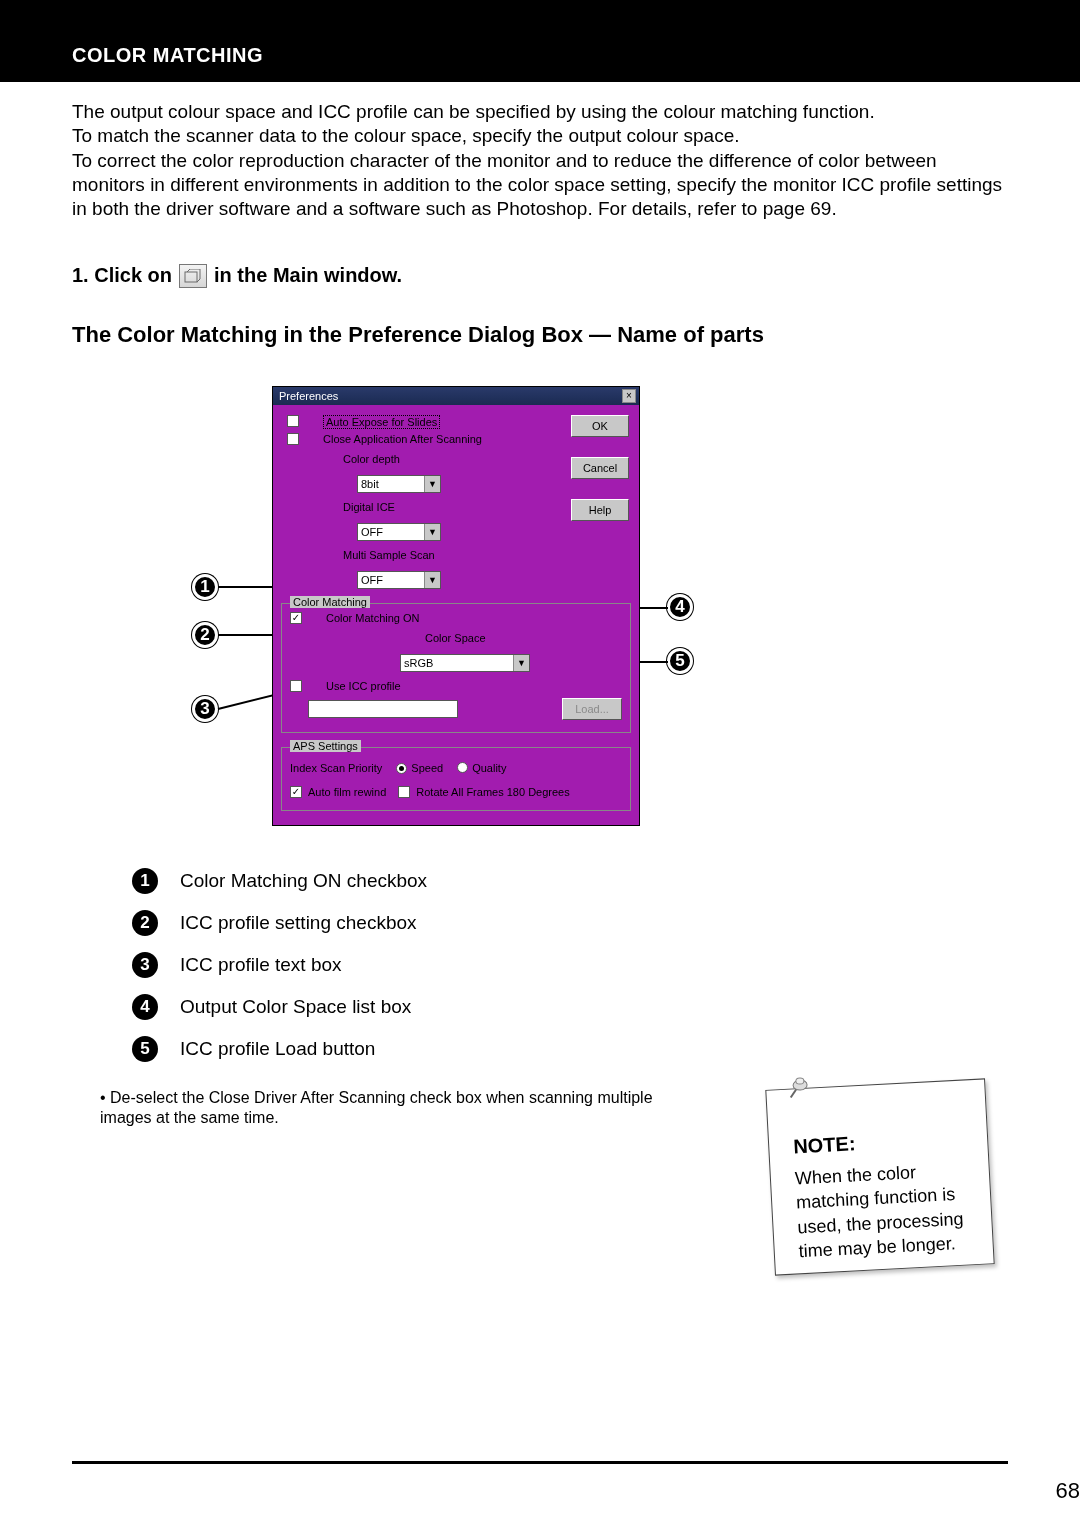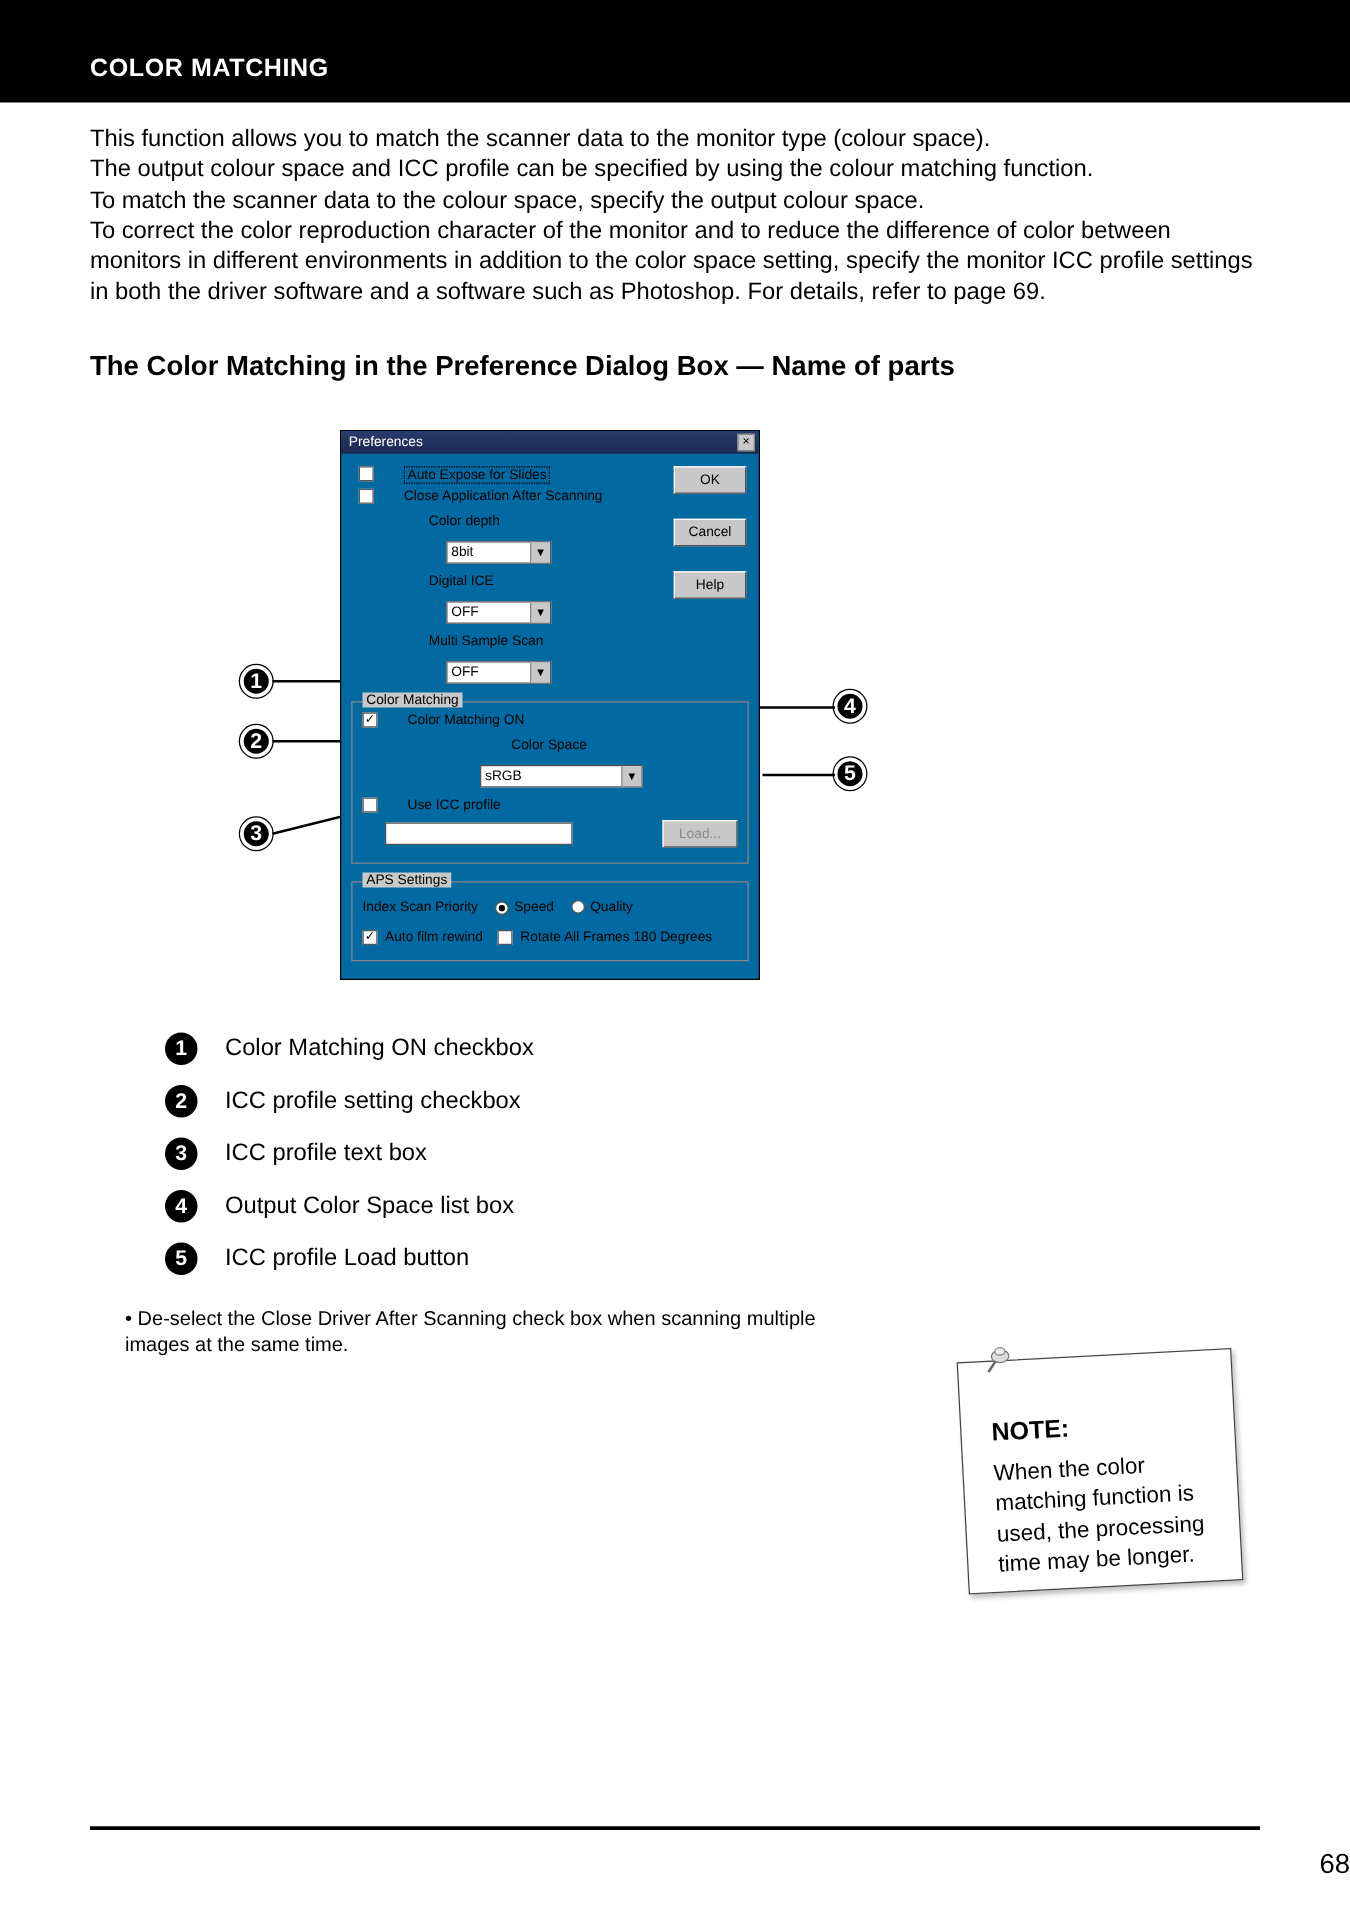--- a/index.html
+++ b/index.html
@@ -59,26 +59,26 @@
 
   
   .dialog-wrap {
     position: relative;
     margin-top: 38px;
     margin-left: 140px;
     width: 480px;
     height: 440px;
   }
   .dialog {
-    width: 336px;
+    width: 368px;
     position: absolute;
     left: 60px;
     top: 0;
     border: 1px solid #000;
-    background: #0369a1;
+    background: #a21caf;
     font-size: 11px;
     font-family: Tahoma, Arial, sans-serif;
     color: #000;
   }
   .titlebar {
     background: linear-gradient(#2a3a6a,#1a2a52);
     color: #fff;
     height: 18px;
     display: flex;
     align-items: center;
@@ -307,26 +307,35 @@
 </head>
 <body>
 
 <div class="black-band">
   <div class="section-title">COLOR MATCHING</div>
 </div>
 
 <div class="content">
 
   <div class="intro">
-    <p>This function allows you to match the scanner data to the monitor type (colour space).</p>
     <p>The output colour space and ICC profile can be specified by using the colour matching function.</p>
     <p>To match the scanner data to the colour space, specify the output colour space.</p>
     <p>To correct the color reproduction character of the monitor and to reduce the difference of color between monitors in different environments in addition to the color space setting, specify the monitor ICC profile settings in both the driver software and a software such as Photoshop. For details, refer to page 69.</p>
   </div>
 
+  <div class="step1">
+    <span>1.  Click on</span>
+    <span class="pref-icon">
+      <svg width="18" height="14" viewBox="0 0 18 14">
+          <rect x="1" y="3" width="12" height="10" fill="none" stroke="#6a6a6a" stroke-width="1"></rect>
+          <path d="M3 3 L6 0 L16 0 L16 10 L13 13" fill="none" stroke="#6a6a6a" stroke-width="1"></path>
+        </svg>
+    </span>
+    <span>in the Main window.</span>
+  </div>
 
   <div class="subheading">The Color Matching in the Preference Dialog Box — Name of parts</div>
 
   <div class="dialog-wrap">
 
     <div class="marker" style="left:-20px; top:188px;">1</div>
     <div class="leader" style="left:6px; top:200px; width:80px;"></div>
     <div class="marker" style="left:-20px; top:236px;">2</div>
     <div class="leader" style="left:6px; top:248px; width:80px;"></div>
     <div class="marker" style="left:-20px; top:310px;">3</div>

